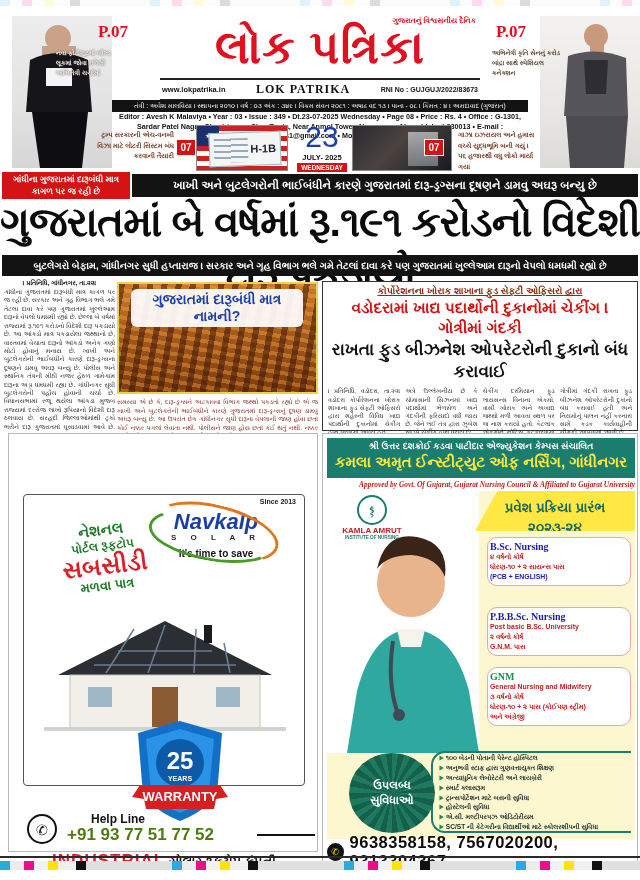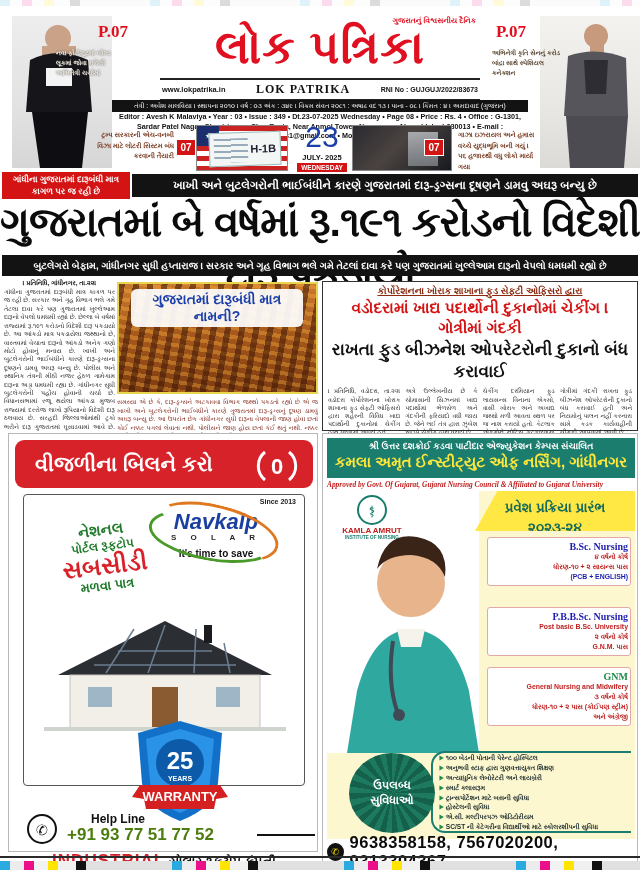--- a/index.html
+++ b/index.html
@@ -116,29 +116,29 @@
   .adL .help .ic { position:absolute; left:0; top:2px; width:30px; height:30px; border:2.5px solid #111; border-radius:50%; text-align:center; line-height:28px; font-size:15px; color:#111; }
   .adL .help .hl { position:absolute; left:64px; top:0; font-weight:900; font-size:12px; color:#111; }
   .adL .help .num { position:absolute; left:40px; top:13px; font-weight:900; font-size:17px; color:#4d7c0f; }
   .adL .help .dash { position:absolute; left:230px; top:22px; width:58px; height:2px; background:#111; }
 
   
   .adR { position:absolute; left:322px; top:433px; width:316px; height:435px; border:1px solid #b8b8b8; background:#fff; }
   .adR .tealhead { position:absolute; left:4px; top:4px; width:308px; height:40px; background:#1b7d6e; text-align:center; color:#fff; }
   .adR .tealhead .t1 { font-size:9.2px; font-weight:bold; margin-top:3px; }
   .adR .tealhead .t2 { font-size:15px; font-weight:900; color:#ffe83a; margin-top:1px; }
-  .adR .approved { position:absolute; left:4px; top:44px; width:308px; height:13px; background:#fff; text-align:left; font-family:"Liberation Serif", serif; font-style:italic; font-weight:bold; font-size:7.4px; color:#c02020; line-height:13px; }
+  .adR .approved { position:absolute; left:4px; top:44px; width:308px; height:13px; background:#fff; text-align:right; font-family:"Liberation Serif", serif; font-style:italic; font-weight:bold; font-size:7.4px; color:#c02020; line-height:13px; }
   .adR .body { position:absolute; left:4px; top:57px; width:308px; height:348px; background:#fdf7d0; overflow:hidden; }
   .adR .nursepanel { position:absolute; left:0; top:0; width:152px; height:262px; background:#fff; overflow:hidden; }
   .adR .logo { position:absolute; left:6px; top:4px; width:78px; text-align:center; z-index:4; }
   .adR .logo .emb { margin:0 auto; width:30px; height:30px; border:2px solid #1b7d6e; border-radius:50%; color:#1b7d6e; font-size:15px; line-height:28px; }
   .adR .logo .n1 { color:#c02020; font-weight:900; font-size:8px; margin-top:1px; }
   .adR .logo .n2 { color:#1b7d6e; font-weight:bold; font-size:4.6px; }
   .adR .adm { position:absolute; right:0; top:0; width:160px; height:40px; background:#ffe843; clip-path:polygon(14% 0,100% 0,100% 100%,0 100%); text-align:center; color:#15695c; font-weight:900; font-size:13.5px; line-height:1.45; padding-top:7px; }
-  .adR .cbox { position:absolute; left:160px; width:144px; background:#fff; border:1.5px solid #e3a8a8; border-radius:3px; text-align:right; padding:3px 2px; }
+  .adR .cbox { position:absolute; left:160px; width:144px; background:#fff; border:1.5px solid #e3a8a8; border-radius:10px; text-align:left; padding:3px 2px; }
   .adR .cb1 { top:46px; } .adR .cb2 { top:116px; } .adR .cb3 { top:176px; }
   .adR .cbox .ct { font-weight:900; font-size:10px; color:#1b1bb0; font-family:"Liberation Serif", serif; }
   .adR .cb3 .ct { color:#1e8c4a; }
   .adR .cbox .cl { font-weight:bold; font-size:6.9px; color:#c02020; line-height:1.45; }
   .adR .cbox .cl.blue { color:#1b1bb0; }
   .adR .facwrap { position:absolute; left:104px; top:260px; width:200px; height:82px; border:2px solid #1b7d6e; border-right:none; border-radius:14px 0 0 14px; }
   .adR .star { position:absolute; left:22px; top:262px; width:86px; height:80px; border-radius:50%;
        background:repeating-conic-gradient(#1e7a5e 0 9deg, #14604a 9deg 18deg); display:flex; align-items:center; justify-content:center; text-align:center; color:#fff; font-weight:900; font-size:11.5px; line-height:1.3; }
   .adR .facs { position:absolute; left:112px; top:262px; width:190px; list-style:none; }
   .adR .facs li { font-size:6.6px; font-weight:bold; color:#203030; line-height:1.48; white-space:nowrap; }
@@ -237,28 +237,20 @@
     <div class="hlb">રાખતા ફુડ બીઝનેશ ઓપરેટરોની દુકાનો બંધ કરાવાઈ</div>
     <div class="cols">
       <div class="c">। પ્રતિનિધિ, વડોદરા, તા.૨૨। વડોદરા કોર્પોરેશનના ખોરાક શાખાના ફુડ સેફ્ટી ઓફિસરો દ્વારા શહેરની વિવિધ ખાદ્ય પદાર્થોની દુકાનોમાં ચેકીંગ હાથ ધરવામાં આવ્યું હતું.</div>
       <div class="c">અત્રે ઉલ્લેખનીય છે કે ચોમાસાની સિઝનમાં ખાદ્ય પદાર્થોમાં ભેળસેળ અને ગંદકીની ફરિયાદો વધી જાય છે. જેને લઈ તંત્ર દ્વારા ઝુંબેશ સ્વરૂપે ચેકીંગ હાથ ધરાયું છે.</div>
       <div class="c">ચેકીંગ દરમિયાન ફુડ લાયસન્સ વિનાના એકમો, વાસી ખોરાક અને અખાદ્ય જથ્થો મળી આવતા સ્થળ પર જ નાશ કરાયો હતો. કેટલાક એકમોને નોટિસ ફટકારવામાં આવી હતી.</div>
       <div class="c">ગોત્રીમાં ગંદકી રાખતા ફુડ બીઝનેશ ઓપરેટરોની દુકાનો બંધ કરાવાઈ હતી અને નિયમોનું પાલન નહીં કરનારા સામે કડક કાર્યવાહીની ચીમકી આપવામાં આવી છે.</div>
     </div>
   </div>
 
   <div class="adL">
-    <div class="redhead">
-      <span class="txt">વીજળીના બિલને કરો</span>
-      <svg width="44" height="44" viewBox="0 0 44 44">
-        <path d="M10 8 A 18 18 0 0 0 10 36" stroke="#fff" stroke-width="3" fill="none"></path>
-        <path d="M34 8 A 18 18 0 0 1 34 36" stroke="#fff" stroke-width="3" fill="none"></path>
-        <text x="22" y="30" text-anchor="middle" font-size="22" font-weight="bold" fill="#fff">0</text>
-      </svg>
-    </div>
     <div class="inner">
       <div class="since">Since 2013</div>
       <div class="navkalp">
         <div class="arc o"></div>
         <div class="arc g"></div>
         <div class="name">Navkalp</div>
         <div class="solr">S O L A R</div>
         <div class="tag">it's time to save</div>
       </div>
       <div class="subsidy">

